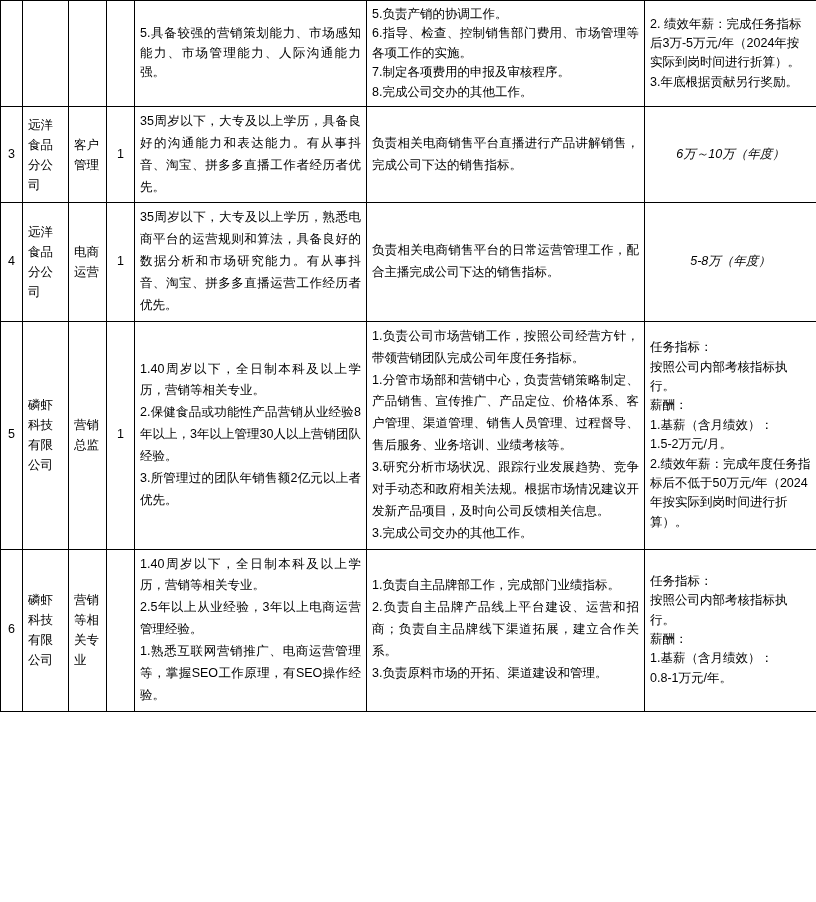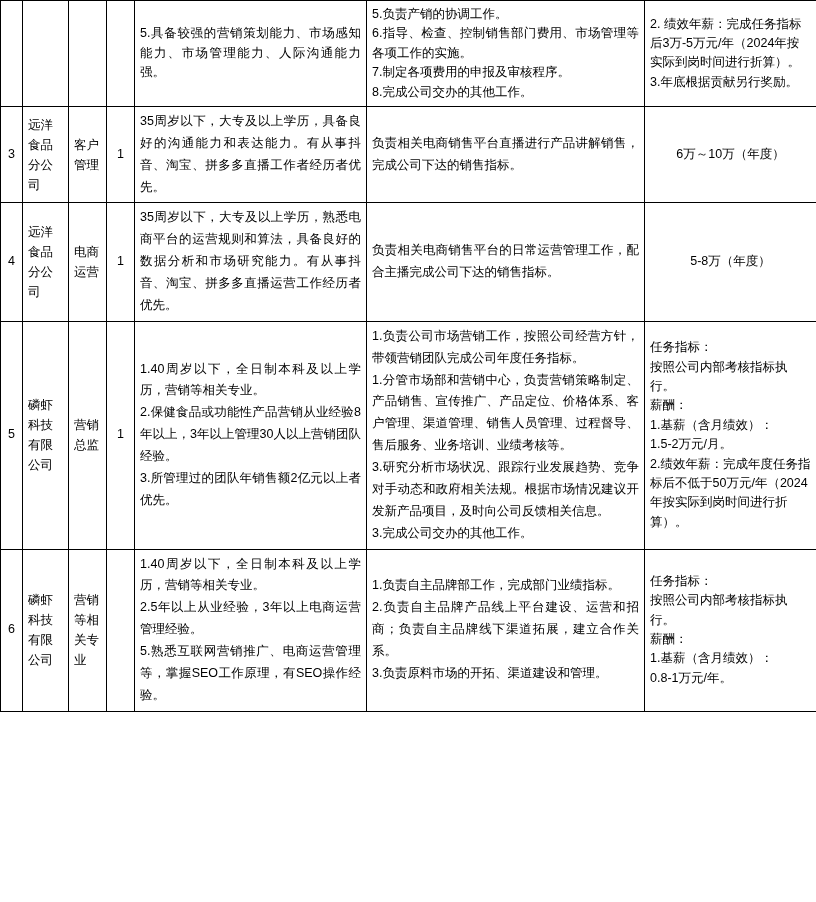--- a/index.html
+++ b/index.html
@@ -50,20 +50,21 @@
   td.req, td.duty {
     text-align: justify;
     vertical-align: middle;
   }
   td.pay {
     text-align: left;
     vertical-align: middle;
   }
   td.pay.center {
     text-align: center;
+    font-style: italic;
   }
   .p {
     margin: 0;
     padding: 0;
   }
   .row-top td {
     border-top: none;
   }
   .cut-bottom td {
     border-bottom: none;
@@ -165,21 +166,21 @@
       </tr>
 
       <tr class="cut-bottom">
         <td class="no">6</td>
         <td class="comp">磷虾科技有限公司</td>
         <td class="post">营销等相关专业</td>
         <td class="num"></td>
         <td class="req loose">
           <p class="p">1.40周岁以下，全日制本科及以上学历，营销等相关专业。</p>
           <p class="p">2.5年以上从业经验，3年以上电商运营管理经验。</p>
-          <p class="p">5.熟悉互联网营销推广、电商运营管理等，掌握SEO工作原理，有SEO操作经验。</p>
+          <p class="p">1.熟悉互联网营销推广、电商运营管理等，掌握SEO工作原理，有SEO操作经验。</p>
         </td>
         <td class="duty loose">
           <p class="p">1.负责自主品牌部工作，完成部门业绩指标。</p>
           <p class="p">2.负责自主品牌产品线上平台建设、运营和招商；负责自主品牌线下渠道拓展，建立合作关系。</p>
           <p class="p">3.负责原料市场的开拓、渠道建设和管理。</p>
         </td>
         <td class="pay">
           <p class="p">任务指标：</p>
           <p class="p">按照公司内部考核指标执行。</p>
           <p class="p">薪酬：</p>

